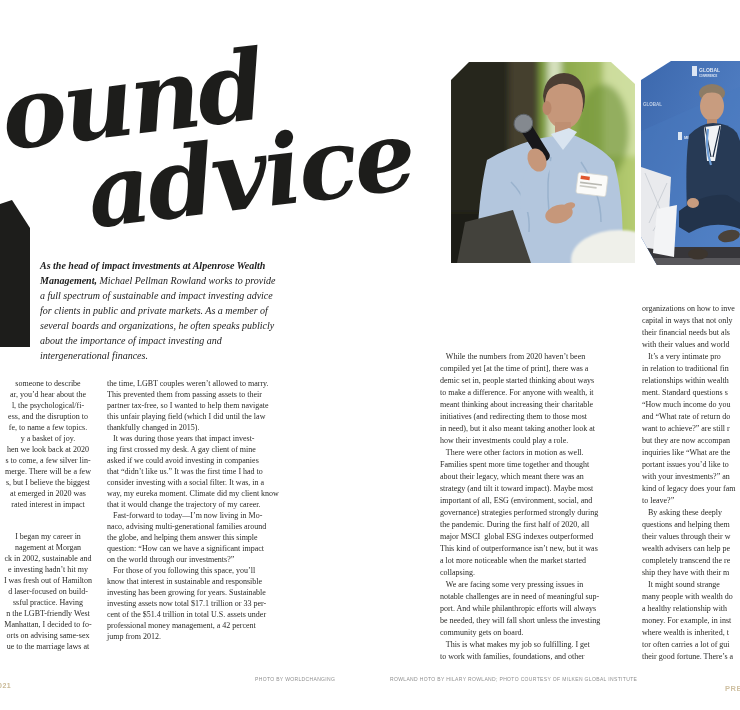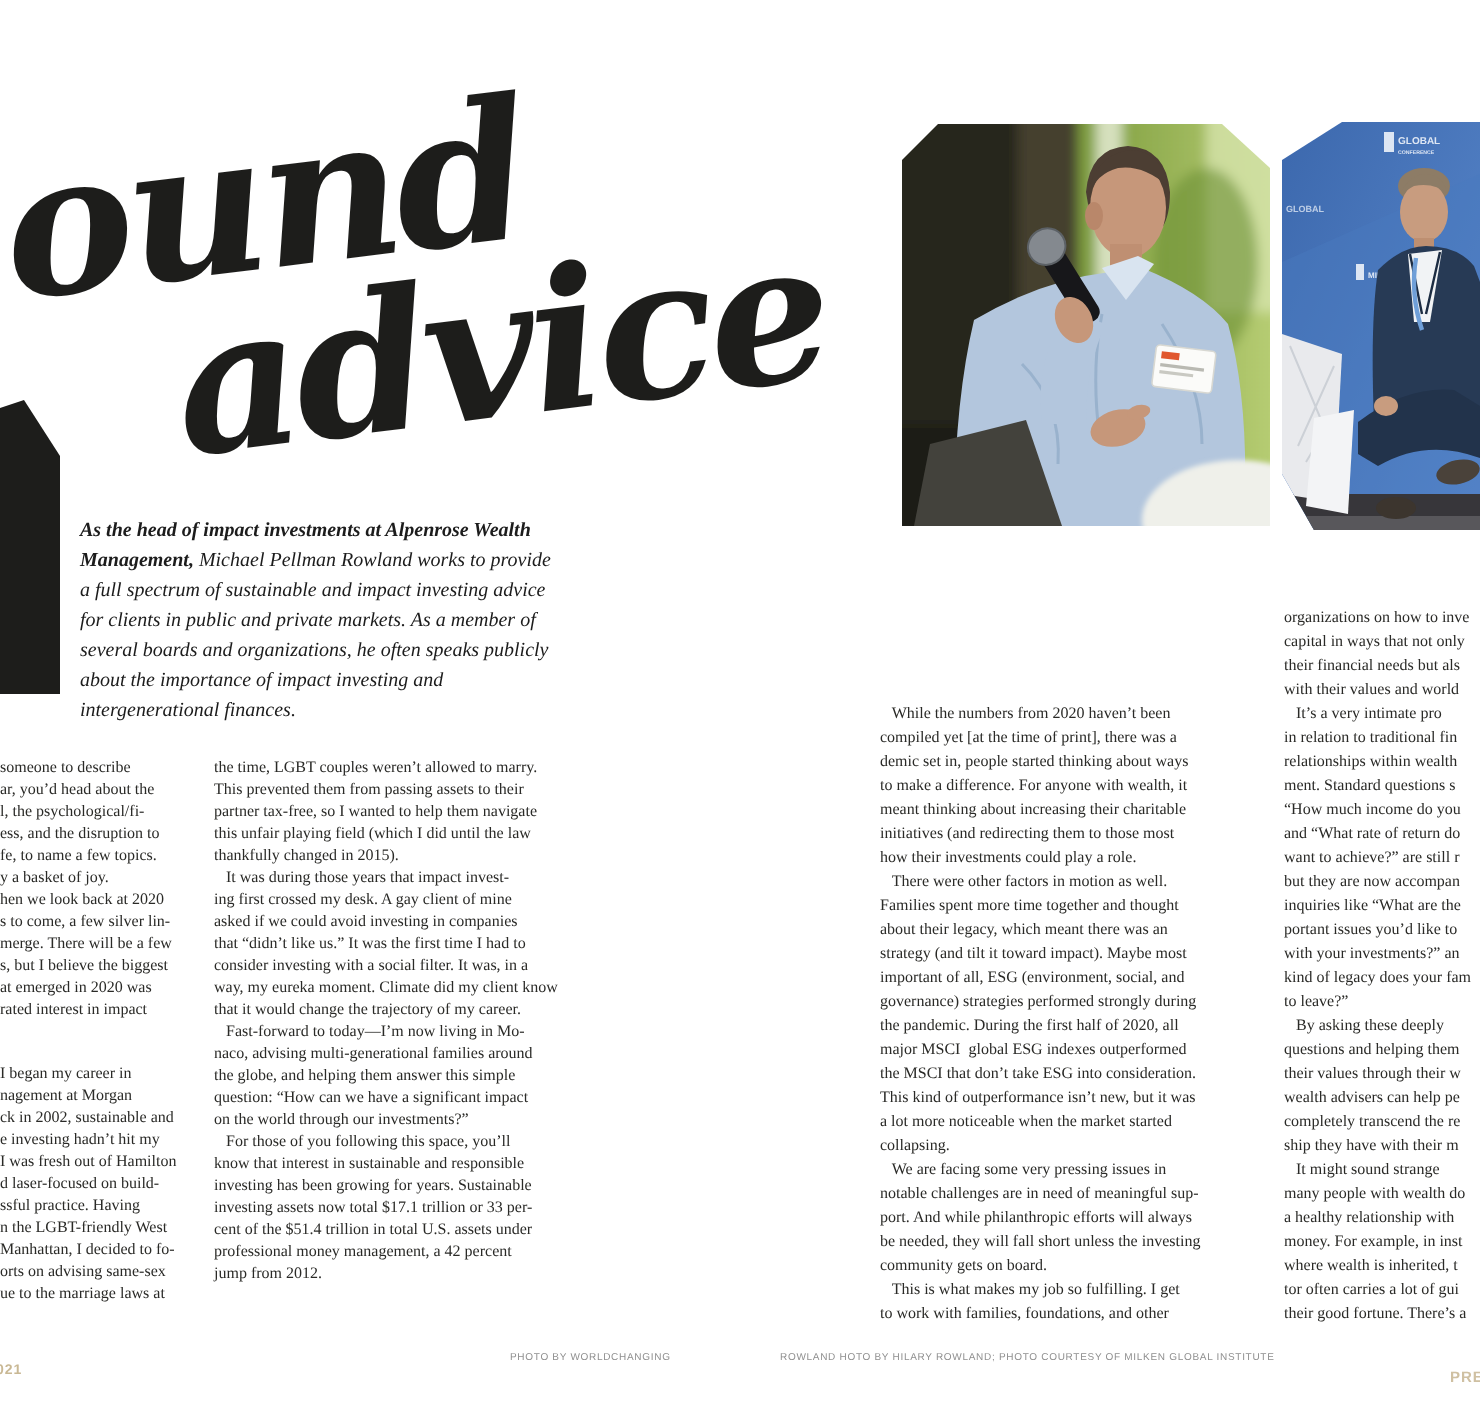--- a/index.html
+++ b/index.html
@@ -15,21 +15,21 @@
   
   .intro{position:absolute;left:40px;top:258px;width:238px;margin:0;
       font-style:italic;font-size:10px;line-height:15px;color:#1c1c1c;}
   .intro .b{font-weight:700;}
   
   .col{position:absolute;}
   .tl{white-space:pre;font-size:8px;color:#2a2a27;}
   .colL .tl{line-height:11px;}
   .colR .tl{line-height:12px;}
   .tl:empty{min-height:21px;}
-  #col1{left:0;top:378px;width:96px;}
+  #col1{left:0;top:378px;width:96px;text-align:center;}
   #col2{left:107px;top:378px;width:186px;}
   #col3{left:440px;top:303px;width:188px;margin-top:48px;}
   #col4{left:642px;top:303px;width:188px;}
   
   .photo{position:absolute;overflow:hidden;}
   #photo1{left:451px;top:62px;width:184px;height:201px;
       clip-path:polygon(18px 0,160px 0,184px 22px,184px 201px,0 201px,0 18px);}
   #photo2{left:641px;top:61px;width:99px;height:204px;
       clip-path:polygon(30px 0,99px 0,99px 204px,16px 204px,0 176px,0 19px);}
   .photo svg{display:block;}
@@ -51,21 +51,21 @@
   <svg class="letter-frag" width="32" height="150">
     <polygon points="0,6 12,2 30,30 30,149 0,149" fill="#1d1d1b"></polygon>
   </svg>
   <div class="title-line" id="title1">ound</div>
   <div class="title-line" id="title2">advice</div>
 
   <p class="intro"><span class="b">As the head of impact investments at Alpenrose Wealth Management,</span><span> Michael Pellman Rowland works to provide a full spectrum of sustainable and impact investing advice for clients in public and private markets. As a member of several boards and organizations, he often speaks publicly about the importance of impact investing and intergenerational finances.</span></p>
 
   <div class="col colL" id="col1">
       <div class="tl">someone to describe</div>
-      <div class="tl">ar, you’d head about the</div>
+      <div class="tl">ar, you’d hear about the</div>
       <div class="tl">l, the psychological/fi-</div>
       <div class="tl">ess, and the disruption to</div>
       <div class="tl">fe, to name a few topics.</div>
       <div class="tl">y a basket of joy.</div>
       <div class="tl">hen we look back at 2020</div>
       <div class="tl">s to come, a few silver lin-</div>
       <div class="tl">merge. There will be a few</div>
       <div class="tl">s, but I believe the biggest</div>
       <div class="tl">at emerged in 2020 was</div>
       <div class="tl">rated interest in impact</div>
@@ -108,30 +108,30 @@
       <div class="tl">professional money management, a 42 percent</div>
       <div class="tl">jump from 2012.</div>
     </div>
   <div class="col colR" id="col3">
       <div class="tl">   While the numbers from 2020 haven’t been</div>
       <div class="tl">compiled yet [at the time of print], there was a</div>
       <div class="tl">demic set in, people started thinking about ways</div>
       <div class="tl">to make a difference. For anyone with wealth, it</div>
       <div class="tl">meant thinking about increasing their charitable</div>
       <div class="tl">initiatives (and redirecting them to those most</div>
+      <div class="tl">in need), but it also meant taking another look at</div>
       <div class="tl">how their investments could play a role.</div>
       <div class="tl">   There were other factors in motion as well.</div>
       <div class="tl">Families spent more time together and thought</div>
       <div class="tl">about their legacy, which meant there was an</div>
       <div class="tl">strategy (and tilt it toward impact). Maybe most</div>
       <div class="tl">important of all, ESG (environment, social, and</div>
       <div class="tl">governance) strategies performed strongly during</div>
       <div class="tl">the pandemic. During the first half of 2020, all</div>
       <div class="tl">major MSCI  global ESG indexes outperformed</div>
-      <div class="tl">the MSCI that don’t take ESG into consideration.</div>
       <div class="tl">This kind of outperformance isn’t new, but it was</div>
       <div class="tl">a lot more noticeable when the market started</div>
       <div class="tl">collapsing.</div>
       <div class="tl">   We are facing some very pressing issues in</div>
       <div class="tl">notable challenges are in need of meaningful sup-</div>
       <div class="tl">port. And while philanthropic efforts will always</div>
       <div class="tl">be needed, they will fall short unless the investing</div>
       <div class="tl">community gets on board.</div>
       <div class="tl">   This is what makes my job so fulfilling. I get</div>
       <div class="tl">to work with families, foundations, and other</div>

